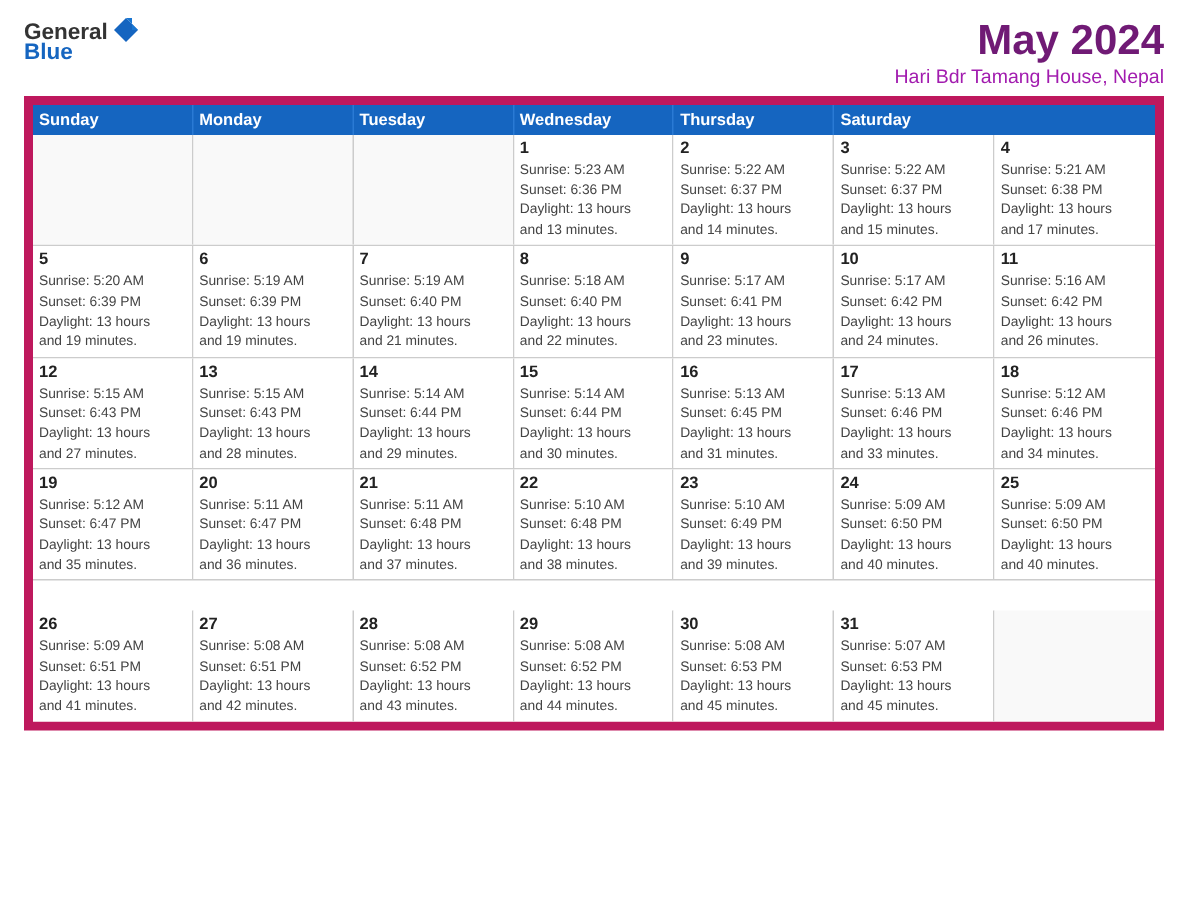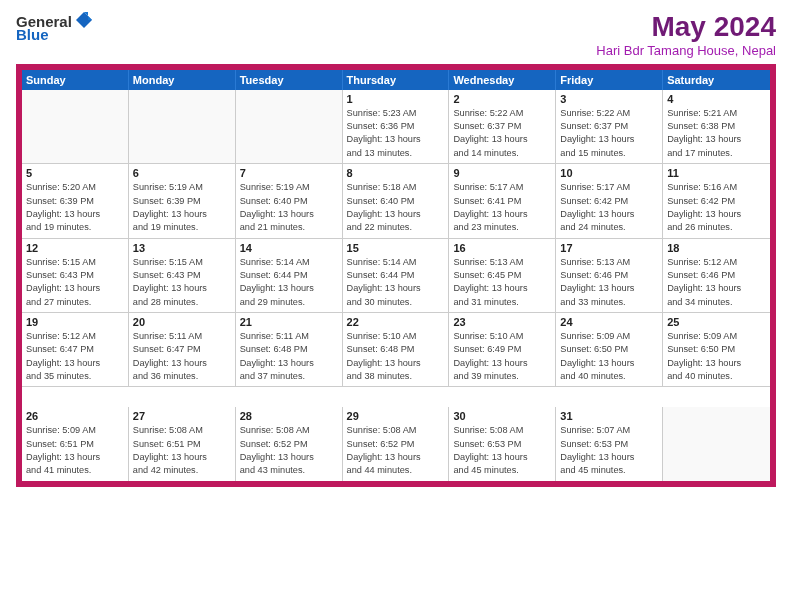--- a/index.html
+++ b/index.html
@@ -115,23 +115,22 @@
       <div class="month-year">May 2024</div>
       <div class="location">Hari Bdr Tamang House, Nepal</div>
     </div>
   </div>
 
   <div class="calendar">
     <div class="cal-header-row">
     <div class="cal-header-cell">Sunday</div>
         <div class="cal-header-cell">Monday</div>
         <div class="cal-header-cell">Tuesday</div>
+        <div class="cal-header-cell">Wednesday</div>
         <div class="cal-header-cell">Thursday</div>
-        <div class="cal-header-cell">Wednesday</div>
-        <div class="cal-header-cell">Friday</div>
         <div class="cal-header-cell">Saturday</div>
       </div>
     <div class="cal-body">
     <div class="cal-row">
           <div class="cal-cell empty"></div>
           <div class="cal-cell empty"></div>
           <div class="cal-cell empty"></div>
           <div class="cal-cell">
             <div class="day-num">1</div>
             <div class="cell-line">Sunrise: 5:23 AM</div>

